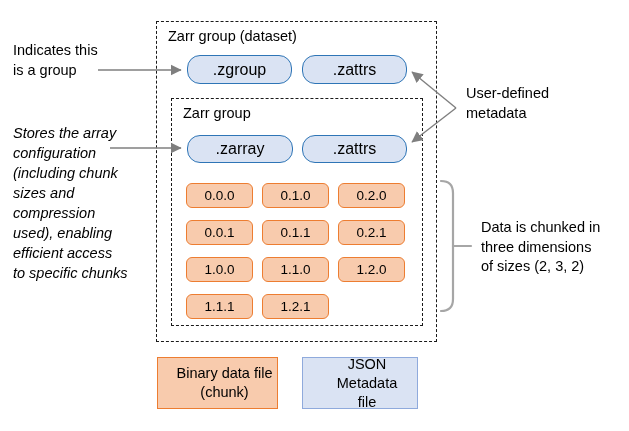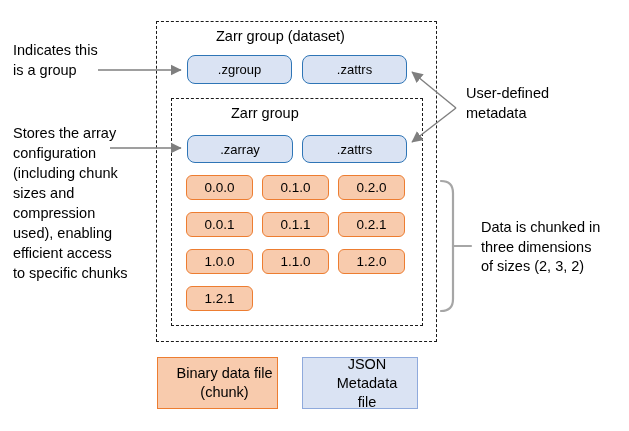--- a/index.html
+++ b/index.html
@@ -4,34 +4,34 @@
 <style>
   html,body{margin:0;padding:0;}
   body{
     width:629px;height:431px;position:relative;background:#ffffff;
     font-family:"Liberation Sans", sans-serif;color:#000;
     overflow:hidden;
   }
   .abs{position:absolute;box-sizing:border-box;}
   .dashed-box{border:1.3px dashed #1a1a1a;background:transparent;}
   .blue-box{
-    background:#dae3f3;border:1.6px solid #2e75b6;border-radius:8px;
+    background:#dae3f3;border:1.6px solid #2e75b6;border-radius:13px;
     display:flex;align-items:center;justify-content:center;
-    font-size:13px;
+    font-size:16px;
   }
   .chunk{
     background:#f8cbad;border:1.5px solid #ed7d31;border-radius:6px;
     display:flex;align-items:center;justify-content:center;
     font-size:13.5px;width:65px;height:23px;
   }
   .grid{
     display:grid;grid-template-columns:repeat(3,65px);
     column-gap:11px;row-gap:12px;
   }
-  .container-label{font-size:14.5px;line-height:17px;margin-left:48px;}
+  .container-label{font-size:14.5px;line-height:17px;}
   .note{font-size:14.5px;line-height:20px;white-space:pre-line;}
   .legend-box{
     display:flex;align-items:center;justify-content:center;text-align:center;
     font-size:14.5px;line-height:19px;white-space:pre-line;padding-left:14px;
   }
   .legend-orange{background:#f8cbad;border:1.6px solid #ed7d31;}
   .legend-blue{background:#dae3f3;border:1.6px solid #8faadc;}
   svg.overlay{position:absolute;left:0;top:0;pointer-events:none;}
 </style>
 </head>
@@ -42,36 +42,37 @@
 
 <div class="abs blue-box" style="left:187px;top:55px;width:105px;height:29px;">.zgroup</div>
 <div class="abs blue-box" style="left:302px;top:55px;width:105px;height:29px;">.zattrs</div>
 
 <div class="abs dashed-box" style="left:171px;top:98px;width:252px;height:228px;"></div>
 <div class="abs container-label" style="left:183px;top:105px;">Zarr group</div>
 
 <div class="abs blue-box" style="left:187px;top:135px;width:106px;height:28px;">.zarray</div>
 <div class="abs blue-box" style="left:302px;top:135px;width:105px;height:28px;">.zattrs</div>
 
-<div class="abs grid" style="left:186px;top:175px;">
+<div class="abs grid" style="left:186px;top:183px;">
     <div class="chunk">0.0.0</div>
     <div class="chunk">0.1.0</div>
     <div class="chunk">0.2.0</div>
     <div class="chunk">0.0.1</div>
     <div class="chunk">0.1.1</div>
     <div class="chunk">0.2.1</div>
     <div class="chunk">1.0.0</div>
     <div class="chunk">1.1.0</div>
     <div class="chunk">1.2.0</div>
+    <div class="chunk">1.1.1</div>
     <div class="chunk">1.2.1</div>
   </div>
 
 <div class="abs note" style="left:13px;top:40px;width:130px;">Indicates this
 is a group</div>
-<div class="abs note" style="left:13px;top:123px;width:145px;">Stores the array
+<div class="abs note" style="left:13px;top:123px;width:145px;font-style:italic;">Stores the array
 configuration
 (including chunk
 sizes and
 compression
 used), enabling
 efficient access
 to specific chunks</div>
 
 <div class="abs note" style="left:466px;top:83px;width:130px;">User-defined
 metadata</div>

